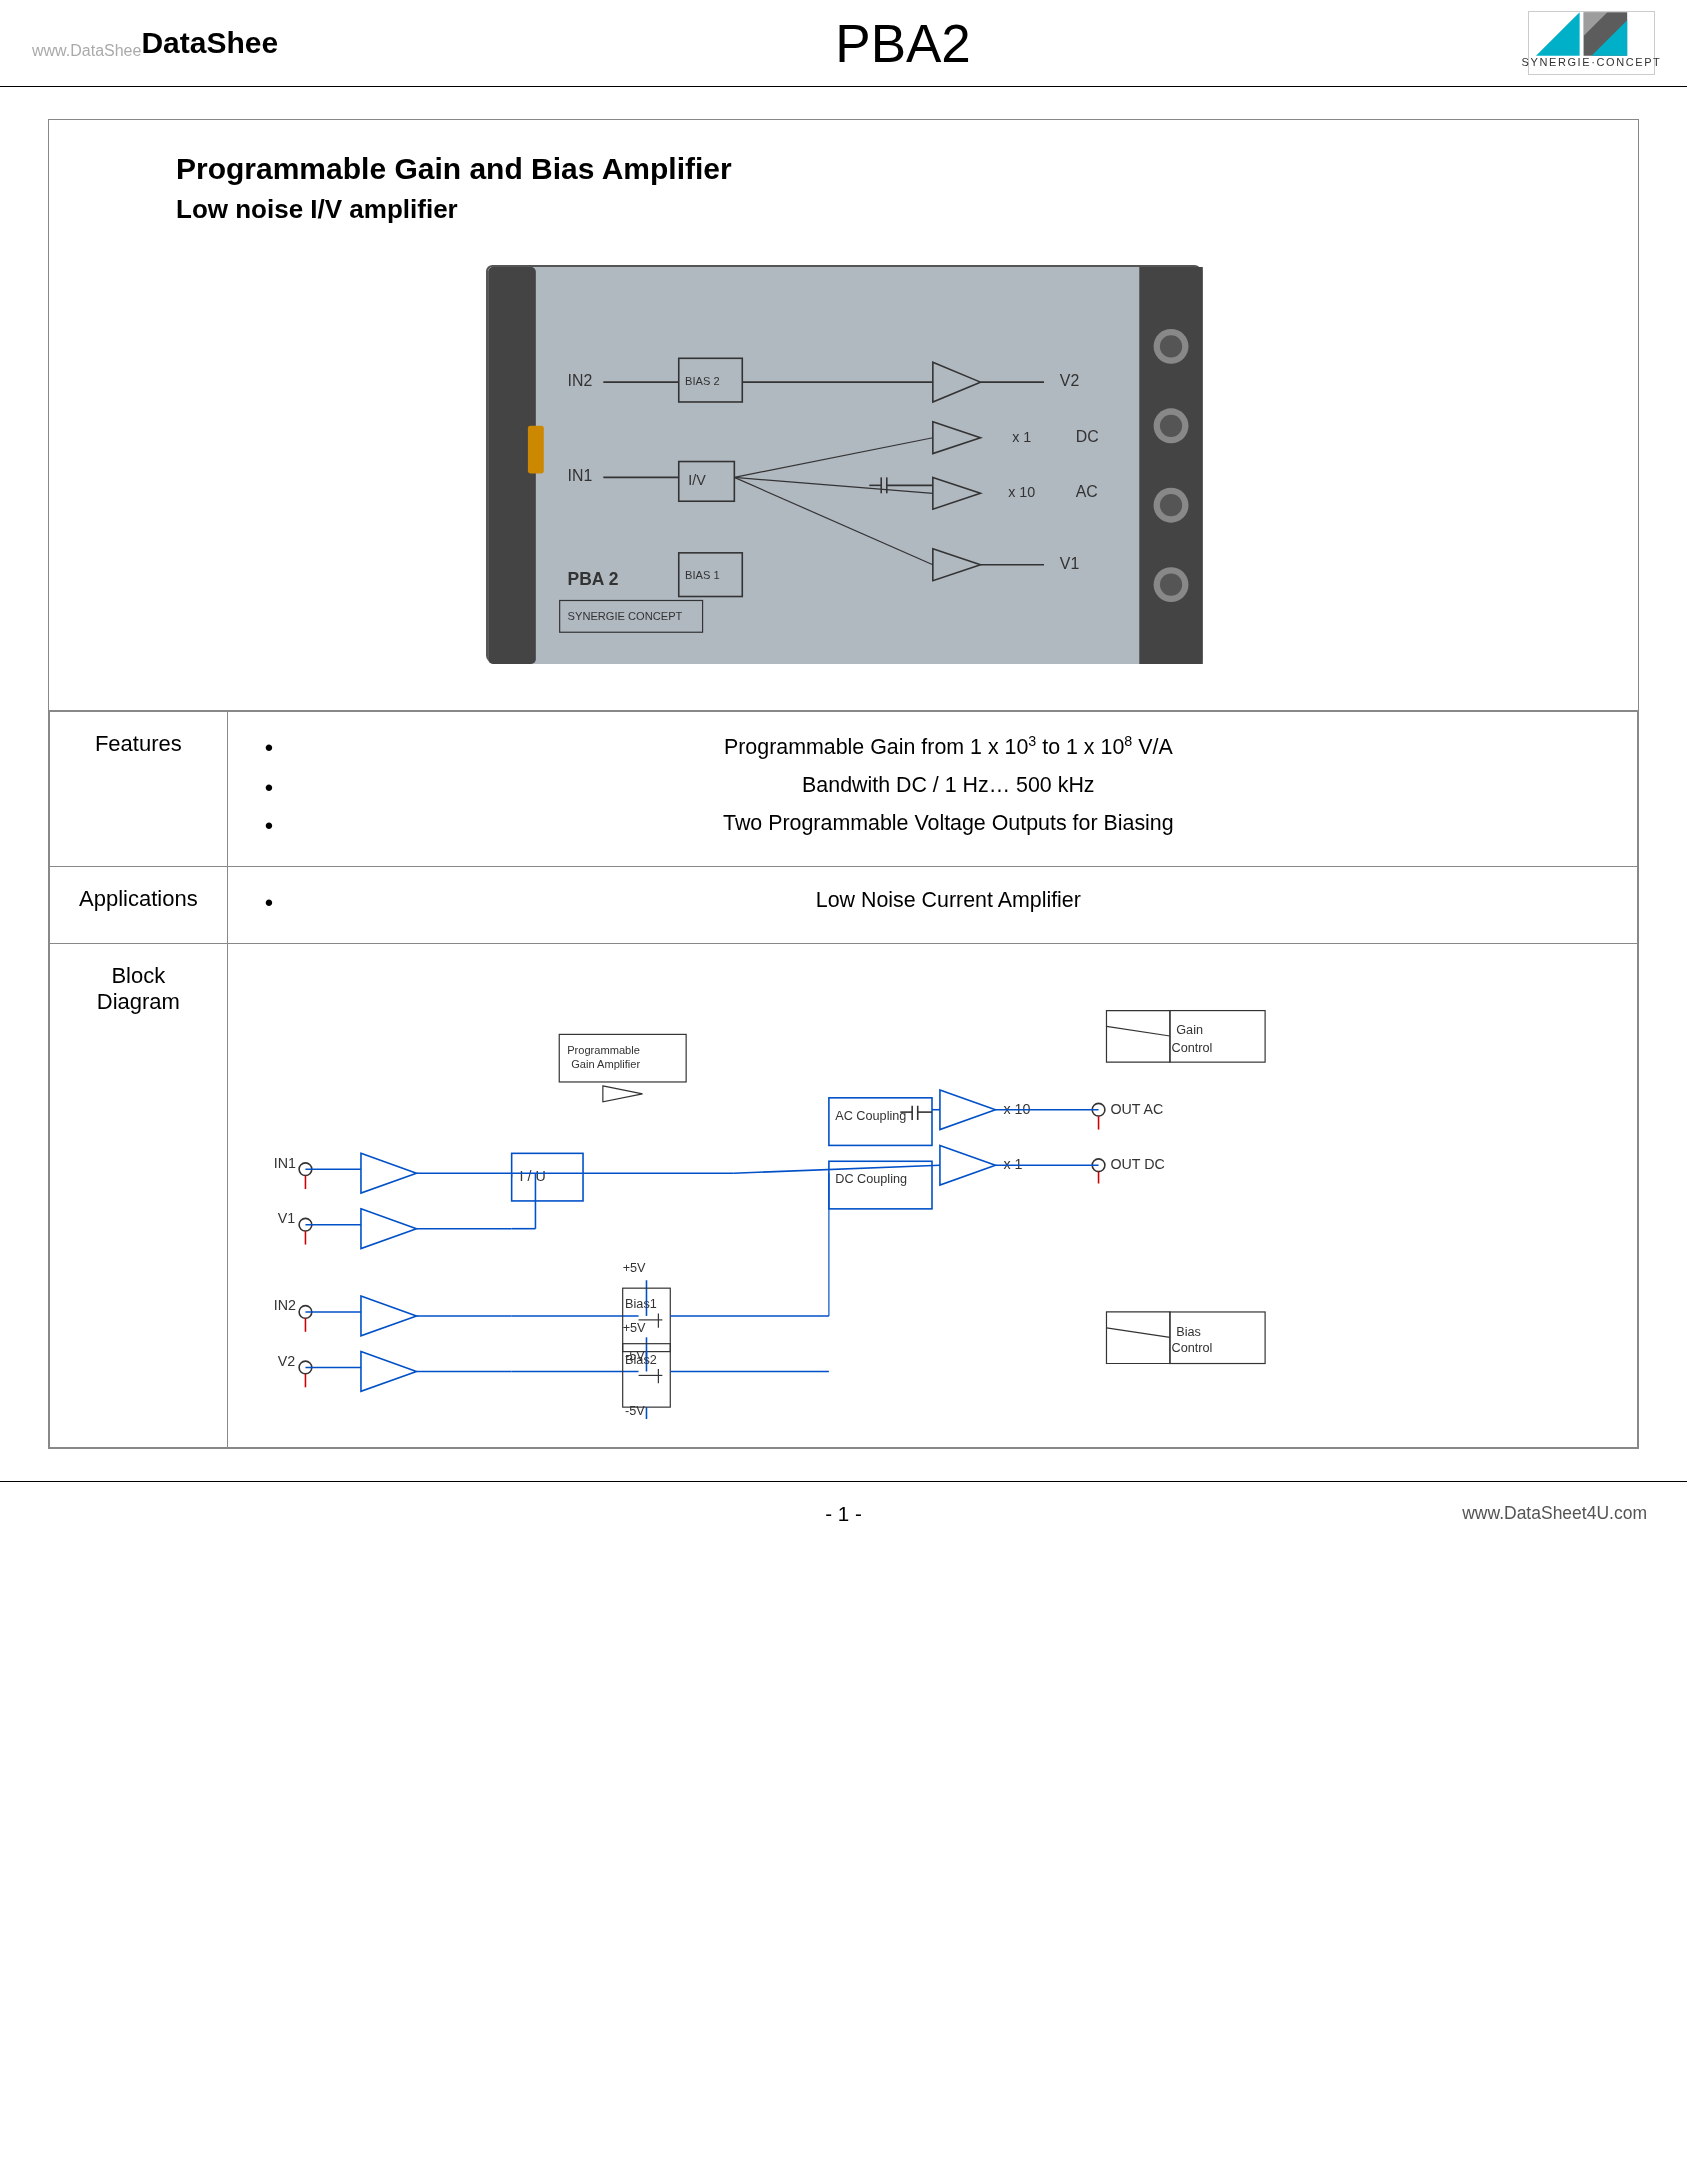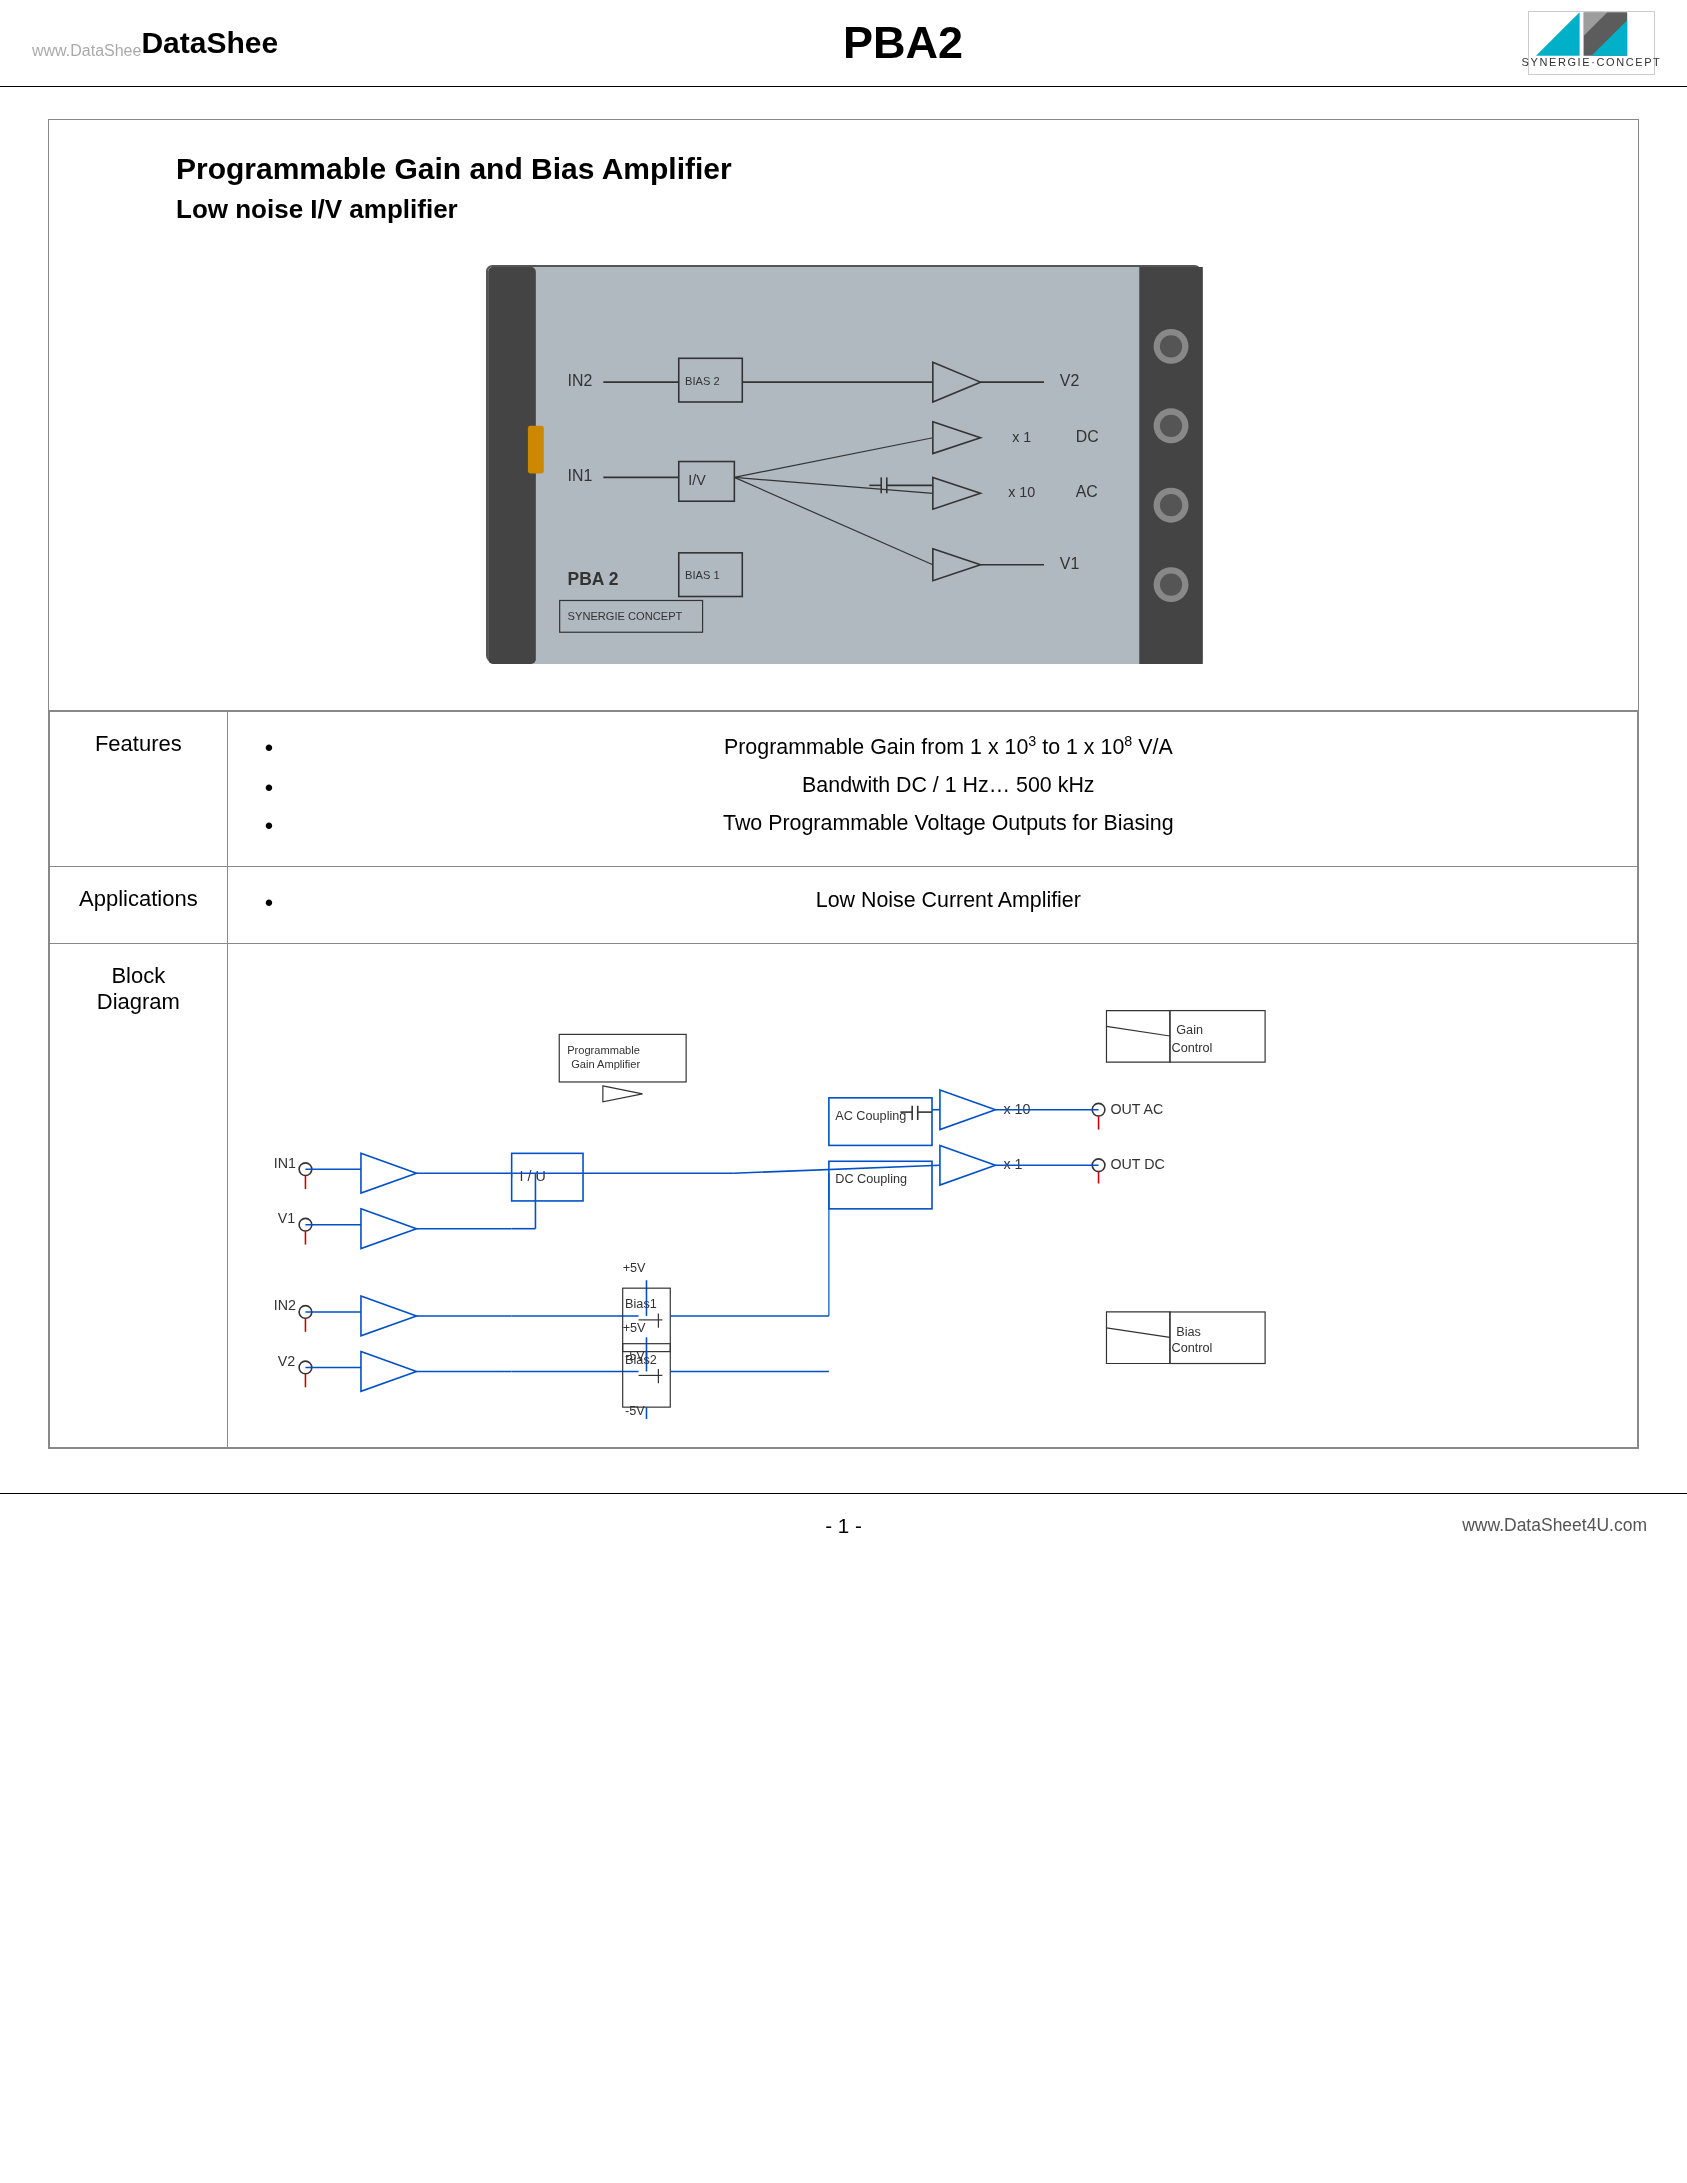--- a/index.html
+++ b/index.html
@@ -32,22 +32,22 @@
       color: #aaa;
     }
     .header-left .datasheet-bold {
       font-size: 30px;
       font-weight: bold;
       color: #000;
     }
     .header-center {
       flex: 1;
       text-align: center;
-      font-size: 45px;
-      font-weight: bold;
+      font-size: 53px;
+      font-weight: normal;
       color: #000;
     }
     .header-logo {
       width: 127px;
       height: 64px;
       border: 1.6px solid #ccc;
       display: flex;
       align-items: center;
       flex-direction: column;
     }
@@ -83,21 +83,21 @@
     }
 
     
     .main-content {
       padding: 32px 48px;
     }
 
     
     .main-box {
       border: 1.2px solid #888;
-      margin-bottom: 12px;
+      margin-bottom: 0;
     }
 
     
     .product-section {
       border-bottom: 1.2px solid #888;
       padding: 32px 48px 48px 48px;
       display: flex;
       flex-direction: column;
       align-items: center;
     }

